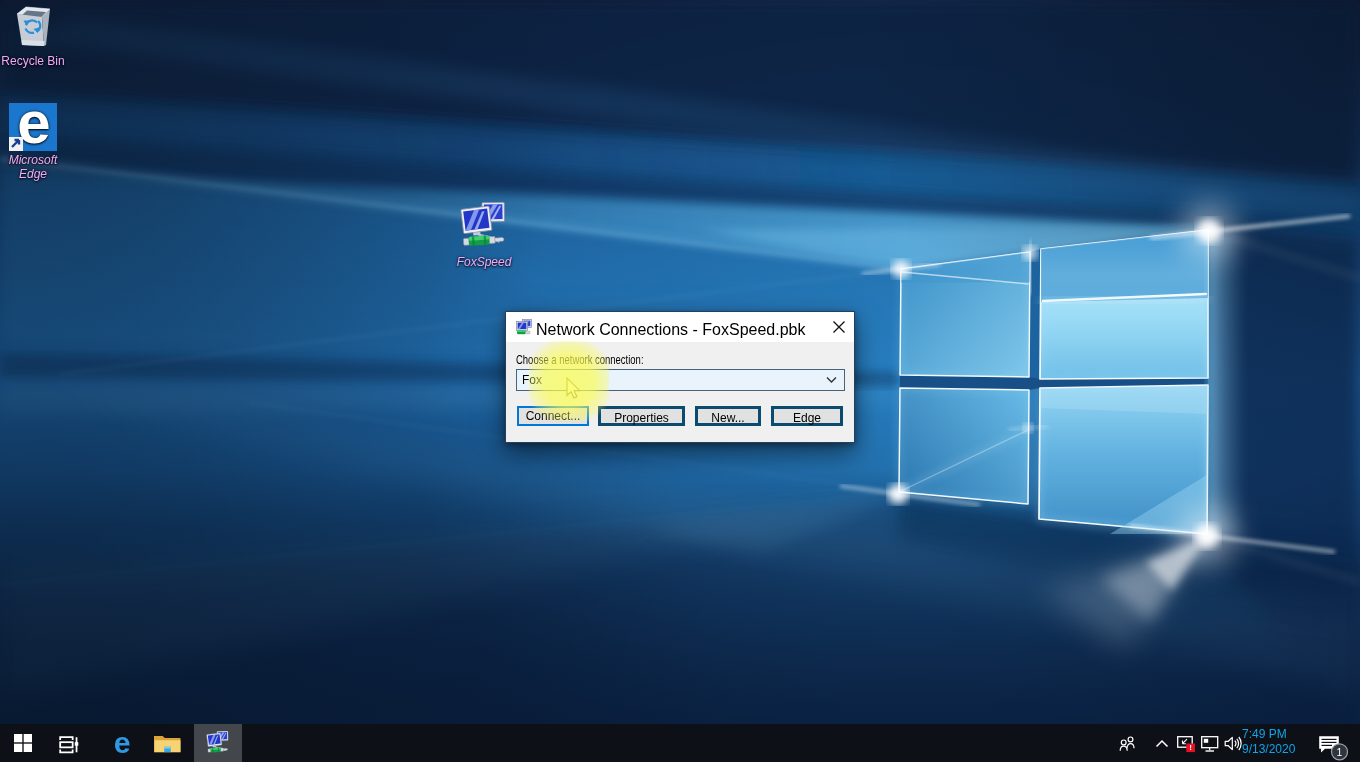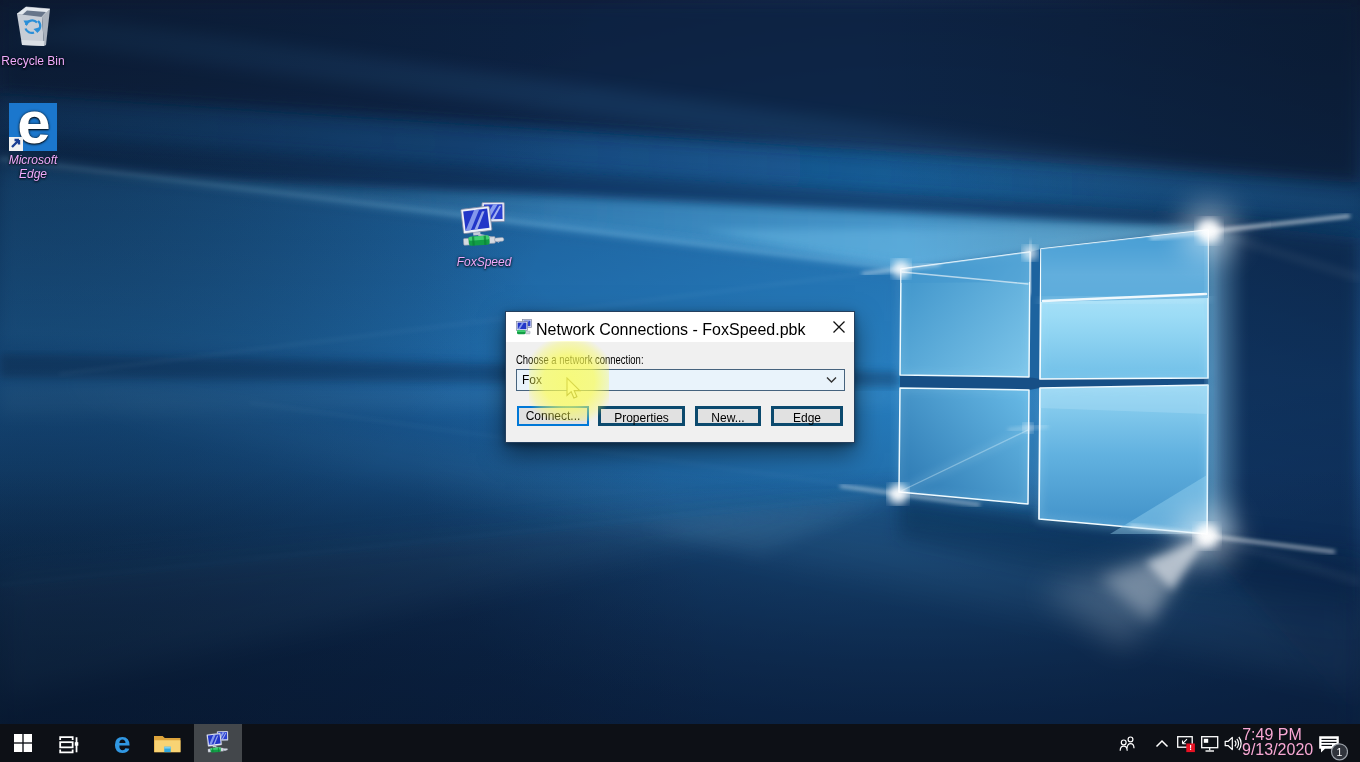--- a/index.html
+++ b/index.html
@@ -24,22 +24,22 @@
   #btn-connect{left:11px;width:72px;border:2px solid #0078d7;line-height:16px;}
   #btn-props{left:92px;width:87px;}
   #btn-new{left:189px;width:66px;}
   #btn-close{left:265px;width:72px;}
   
   #hl{position:absolute;left:529px;top:341px;width:80px;height:80px;pointer-events:none;
     background:radial-gradient(circle,rgba(250,252,88,.78) 0%,rgba(250,252,80,.68) 45%,rgba(250,252,70,.32) 68%,rgba(250,252,70,0) 82%);}
   
   #taskbar{position:absolute;left:0;top:724px;width:1360px;height:38px;background:#0d1016;}
   #tb-active{position:absolute;left:194px;top:0;width:48px;height:38px;background:#43474b;}
-  #clock{position:absolute;left:1242px;top:3px;width:60px;color:#f9a8d4;font-size:16px;
-    text-align:center;line-height:15px;}
+  #clock{position:absolute;left:1242px;top:3px;width:60px;color:#0ea5e9;font-size:12px;
+    text-align:left;line-height:15px;}
 </style>
 </head>
 <body>
 <svg width="0" height="0" style="position:absolute">
 <symbol id="dialericon" viewBox="0 0 48 48">
   <g transform="rotate(-4 24 24)">
     <g transform="translate(23,1) rotate(3 11 10)">
       <rect x="0" y="0" width="22" height="19" rx="1.2" fill="#e3e7f4" stroke="#7e87a3" stroke-width="0.8"></rect>
       <rect x="2" y="2" width="18" height="14.5" fill="#2a3fd0"></rect>
       <polygon points="2,16.5 11,2 15.5,2 6.5,16.5" fill="#96aaf2" opacity="0.9"></polygon>

